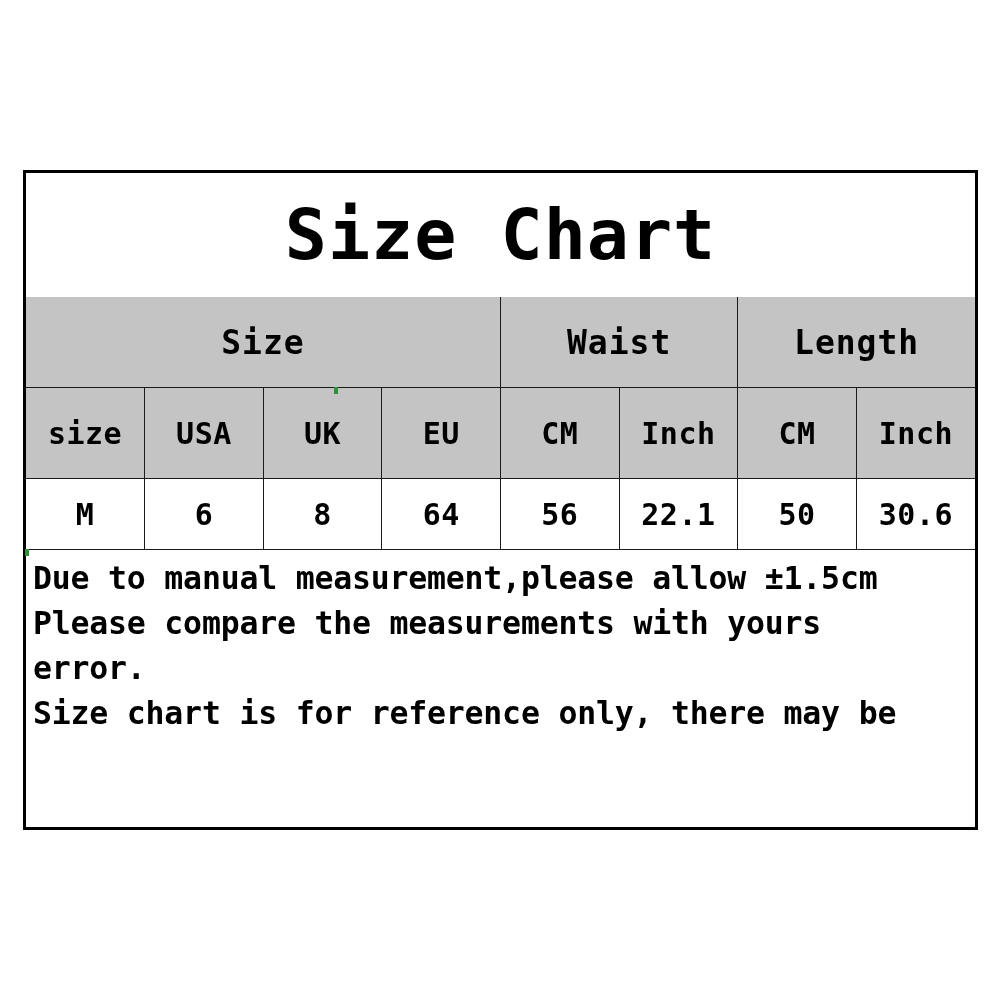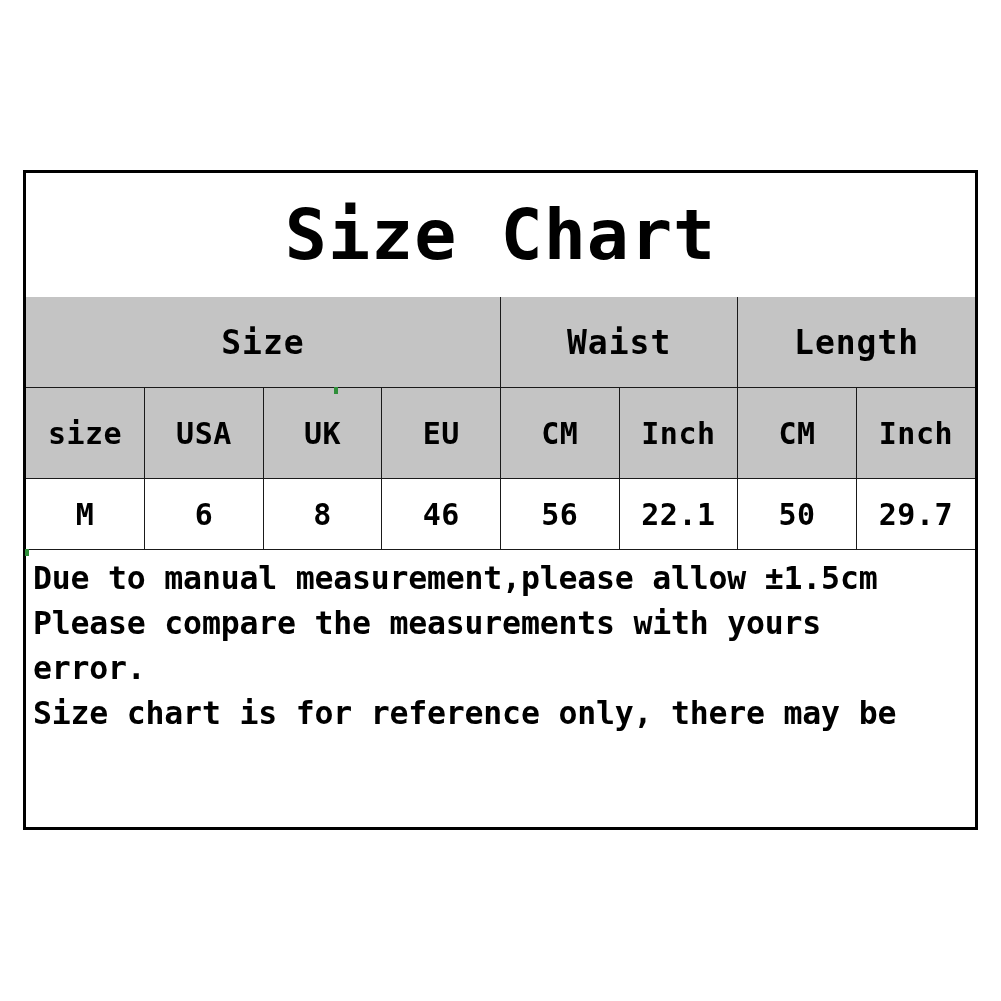--- a/index.html
+++ b/index.html
@@ -148,25 +148,25 @@
           <td style="width:150px">CM</td>
           <td style="width:114px">Inch</td>
           <td style="width:140px">CM</td>
           <td style="width:145px">Inch</td>
         </tr>
 
         <tr class="data-row">
           <td>M</td>
           <td>6</td>
           <td>8</td>
-          <td>46</td>
+          <td>64</td>
           <td>56</td>
           <td>22.1</td>
           <td>50</td>
-          <td>29.7</td>
+          <td>30.6</td>
         </tr>
       </tbody>
     </table>
 
     <div class="notes">
       <div class="note-line">Due to manual measurement,please allow ±1.5cm</div>
       <div class="note-line">Please compare the measurements with yours</div>
       <div class="note-line">error.</div>
       <div class="note-line">Size chart is for reference only, there may be</div>
     </div>

